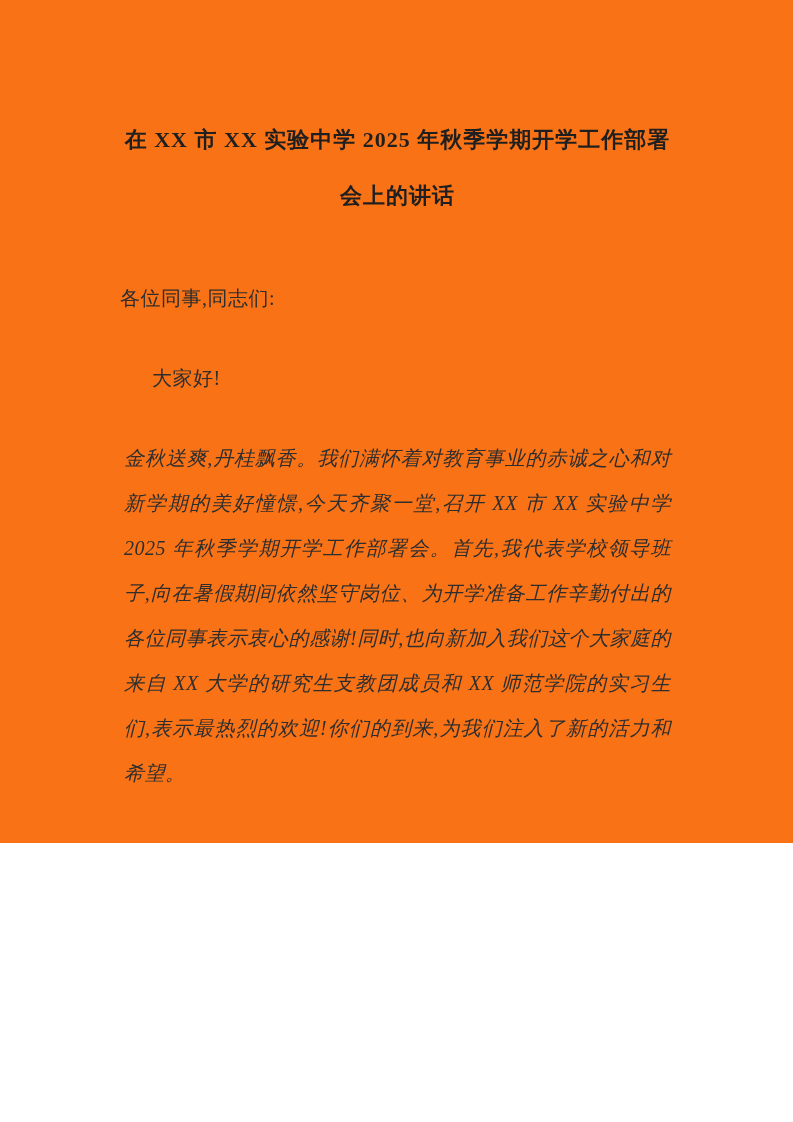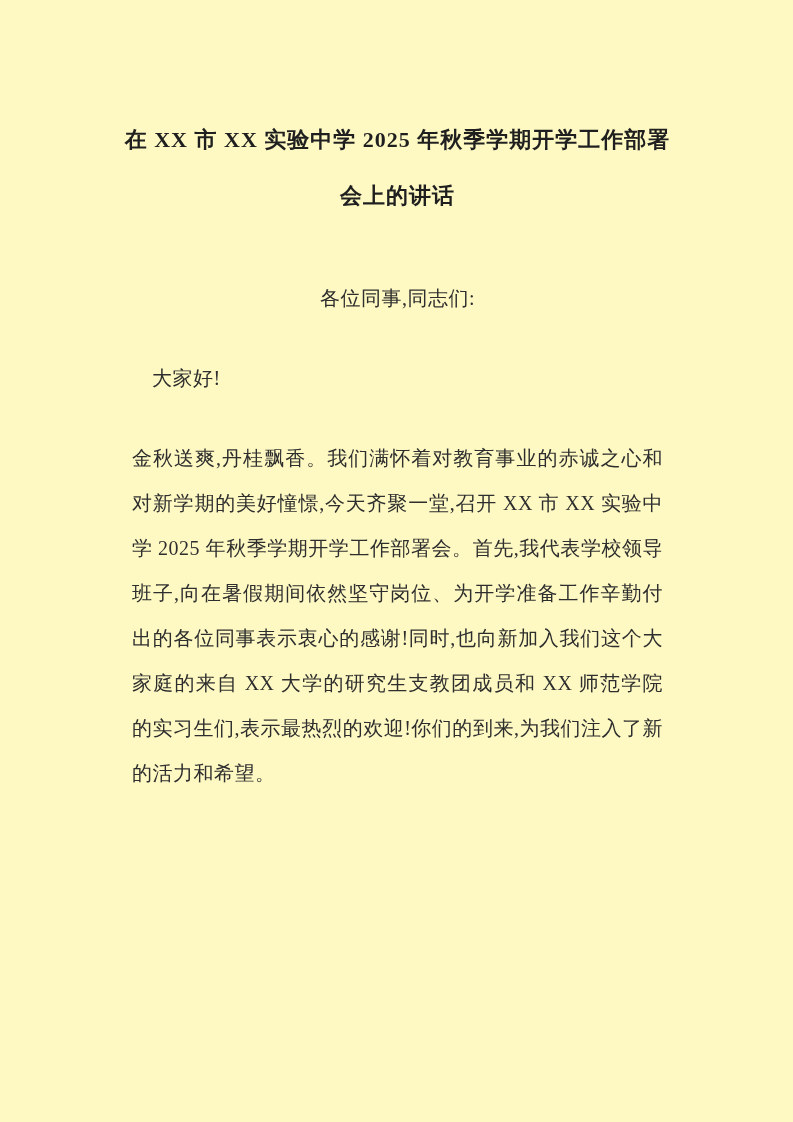--- a/index.html
+++ b/index.html
@@ -3,23 +3,23 @@
 <meta charset="utf-8">
 <style>
   html, body {
     margin: 0;
     padding: 0;
     background: #ffffff;
   }
   .page {
     position: relative;
     width: 793px;
-    height: 1122px;
+    height: 843px;
     box-sizing: border-box;
-    background: #fef9c3;
+    background: #f97316;
     padding: 112px 118px 12px 120px;
     color: #2e2e2e;
     font-family: "Liberation Serif", "DejaVu Serif", serif;
     overflow: hidden;
   }
   .doc-title {
     margin: 0;
     font-size: 22px;
     font-weight: 700;
     line-height: 56px;
@@ -27,29 +27,30 @@
     color: #1f1f1f;
     letter-spacing: 1px;
   }
   .doc-line {
     margin: 0;
     font-size: 20px;
     line-height: 45px;
     text-align: left;
     letter-spacing: 0.5px;
   }
-  .salutation { margin-top: 52px; text-align: center; }
+  .salutation { margin-top: 52px; }
   .greeting   { margin-top: 35px; margin-left: 32px; }
   .doc-para {
-    margin: 12px;
+    margin: 4px;
     font-size: 20px;
     line-height: 45px;
     text-align: justify;
     text-justify: inter-ideograph;
     letter-spacing: 0.5px;
+    font-style: italic;
   }
   .para-1 { margin-top: 35px; }
   .para-2 { margin-top: 25px; }
 </style>
 </head>
 <body>
 
 <div class="page">
   <h1 class="doc-title">在 XX 市 XX 实验中学 2025 年秋季学期开学工作部署会上的讲话</h1>
 

